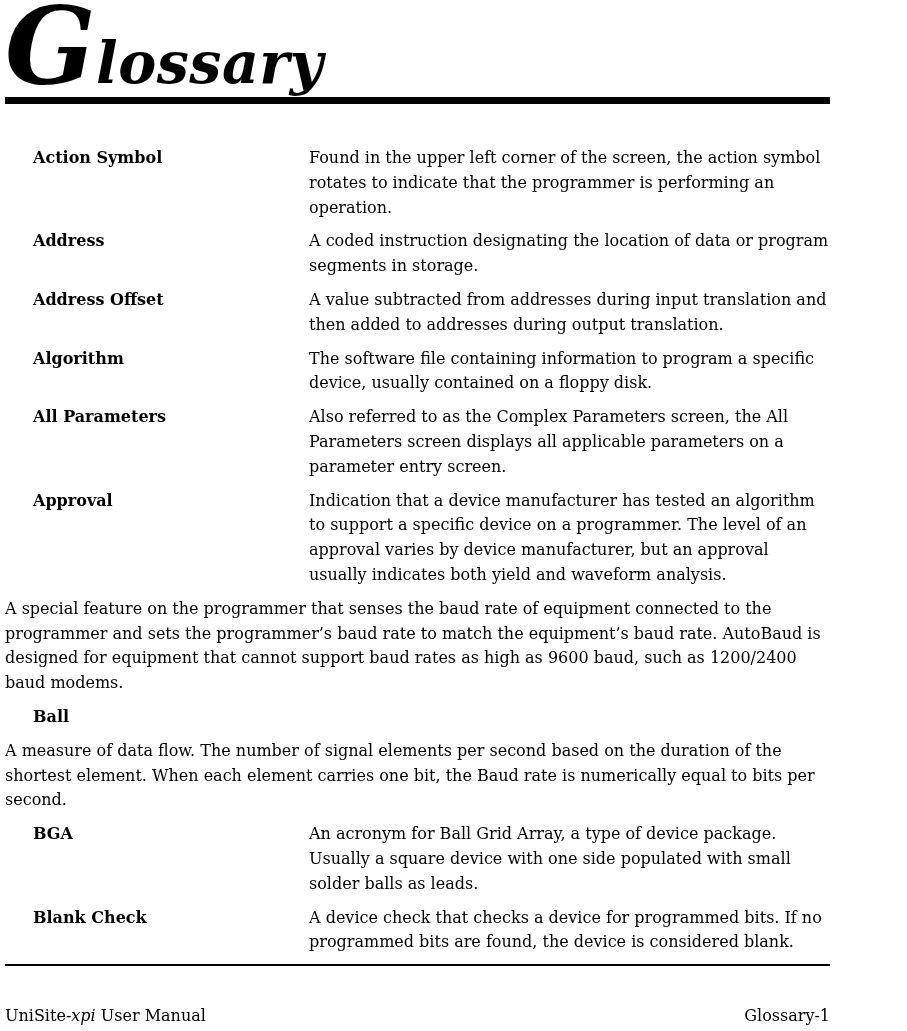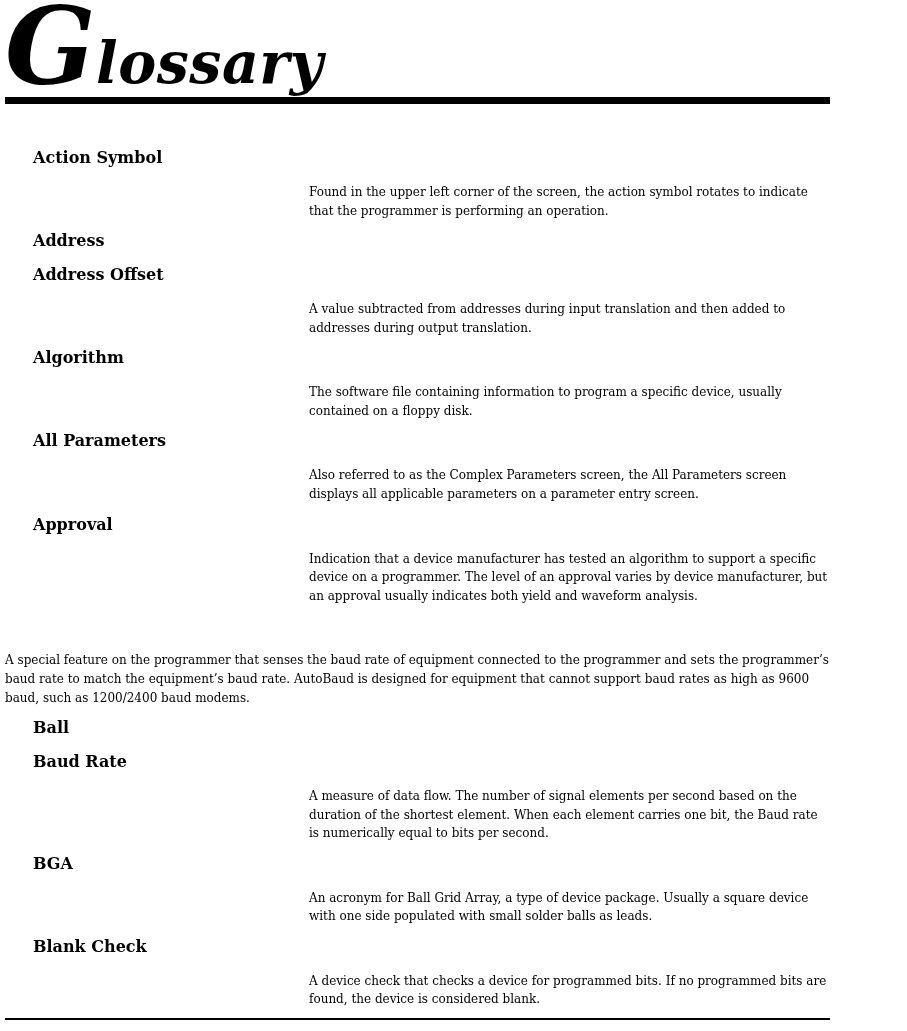--- a/index.html
+++ b/index.html
@@ -59,23 +59,22 @@
     width: 276px;
     font-weight: bold;
     font-size: 16px;
     line-height: 1.55;
     padding-right: 10px;
     box-sizing: border-box;
     margin-left: 28px;
   }
   .definition {
     flex: 1 1 auto;
-    font-size: 12px;
+    font-size: 16px;
     line-height: 1.55;
-    margin-top: 37px;
   }
   footer {
     margin-top: auto;
     flex: 0 0 auto;
     padding-bottom: 4px;
   }
   .footer-rule {
     height: 2px;
     background: #000;
     margin-bottom: 3px;
@@ -101,20 +100,21 @@
     <div class="title-rule"></div>
   </header>
 
   <main class="entries" id="entries">
       <div class="entry">
         <div class="term">Action Symbol</div>
         <div class="definition">Found in the upper left corner of the screen, the action symbol rotates to indicate that the programmer is performing an operation.</div>
       </div>
       <div class="entry">
         <div class="term">Address</div>
+        <div class="definition">A coded instruction designating the location of data or program segments in storage.</div>
       </div>
       <div class="entry">
         <div class="term">Address Offset</div>
         <div class="definition">A value subtracted from addresses during input translation and then added to addresses during output translation.</div>
       </div>
       <div class="entry">
         <div class="term">Algorithm</div>
         <div class="definition">The software file containing information to program a specific device, usually contained on a floppy disk.</div>
       </div>
       <div class="entry">
@@ -125,21 +125,20 @@
         <div class="term">Approval</div>
         <div class="definition">Indication that a device manufacturer has tested an algorithm to support a specific device on a programmer. The level of an approval varies by device manufacturer, but an approval usually indicates both yield and waveform analysis.</div>
       </div>
       <div class="entry">
         <div class="definition">A special feature on the programmer that senses the baud rate of equipment connected to the programmer and sets the programmer’s baud rate to match the equipment’s baud rate. AutoBaud is designed for equipment that cannot support baud rates as high as 9600 baud, such as 1200/2400 baud modems.</div>
       </div>
       <div class="entry">
         <div class="term">Ball</div>
       </div>
       <div class="entry">
-        <div class="term">Baud Rate</div>
         <div class="definition">A measure of data flow. The number of signal elements per second based on the duration of the shortest element. When each element carries one bit, the Baud rate is numerically equal to bits per second.</div>
       </div>
       <div class="entry">
         <div class="term">BGA</div>
         <div class="definition">An acronym for Ball Grid Array, a type of device package. Usually a square device with one side populated with small solder balls as leads.</div>
       </div>
       <div class="entry">
         <div class="term">Blank Check</div>
         <div class="definition">A device check that checks a device for programmed bits. If no programmed bits are found, the device is considered blank.</div>
       </div>

